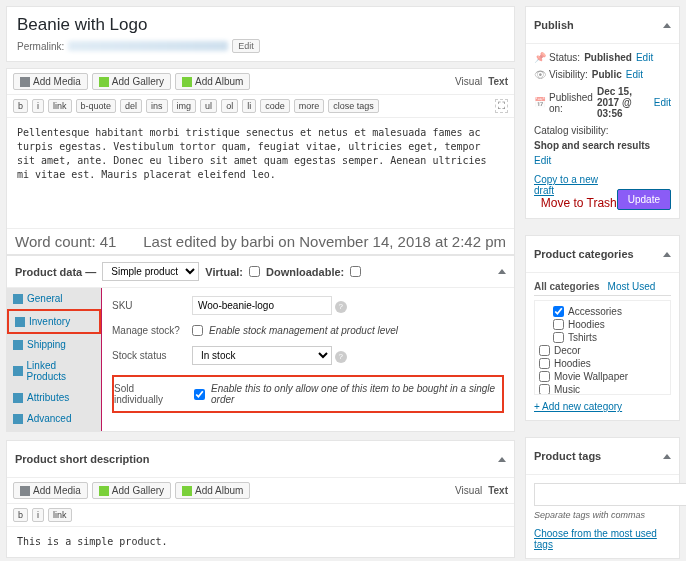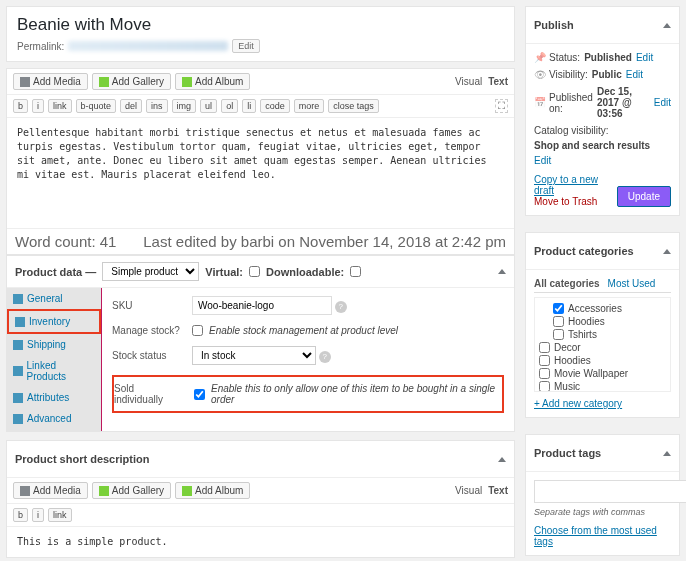--- a/index.html
+++ b/index.html
@@ -37,21 +37,21 @@
 .field-input { flex: 1; }
 .input { border: 1px solid #ddd; padding: 3px 5px; font-size: 10px; width: 140px; }
 .checkbox-row { display: flex; align-items: center; gap: 6px; }
 .help-icon { width: 12px; height: 12px; border-radius: 50%; background: #ccc; display: inline-flex; align-items: center; justify-content: center; font-size: 8px; color: #fff; }
 .sold-row { border: 2px solid #e83a1f; padding: 6px 0; margin-top: 4px; }
 .link { color: #0073aa; cursor: pointer; }
 .pub-row { display: flex; align-items: center; gap: 4px; font-size: 10px; margin-bottom: 6px; }
 .pub-icon { width: 11px; height: 11px; display: inline-block; opacity: 0.5; }
 .update-btn { background: #8b5cf6; color: #fff; border: 1px solid #006799; padding: 4px 10px; font-size: 10px; border-radius: 2px; cursor: pointer; float: right; }
 .pub-footer { display: flex; justify-content: space-between; align-items: flex-end; margin-top: 8px; }
-.trash { color: #a00; font-size: 10px; cursor: pointer; }
+.trash { color: #a00; font-size: 12px; cursor: pointer; text-align: right; }
 .cat-tabs { display: flex; gap: 8px; font-size: 10px; margin-bottom: 4px; border-bottom: 1px solid #ddd; padding-bottom: 3px; }
 .cat-tabs span { cursor: pointer; }
 .cat-tabs .active { color: #555; font-weight: bold; }
 .cat-list { max-height: 95px; overflow-y: auto; border: 1px solid #eee; padding: 4px; font-size: 10px; }
 .cat-item { display: flex; align-items: center; gap: 4px; padding: 1px 0; }
 .cat-item.sub { padding-left: 14px; }
 .tag-row { display: flex; gap: 4px; margin-bottom: 4px; }
 .tag-input { flex: 1; border: 1px solid #ddd; padding: 3px; }
 .hint { font-size: 9px; color: #666; font-style: italic; }
 .collapse-arrow { width: 0; height: 0; border-left: 4px solid transparent; border-right: 4px solid transparent; border-bottom: 5px solid #72777c; cursor: pointer; }
@@ -59,21 +59,21 @@
 input[type=checkbox] { margin: 0; width: 11px; height: 11px; }
 .fit { font-style: italic; }
 </style>
 </head>
 <body>
 
 <div class="container">
   <div class="main">
 
     <div class="title-block">
-      <div class="page-title">Beanie with Move</div>
+      <div class="page-title">Beanie with Logo</div>
       <div class="permalink">
         <span>Permalink:</span>
         <span class="perma-blur"></span>
         <span class="edit-btn">Edit</span>
       </div>
     </div>
 
     <div class="editor-box">
       <div class="toolbar-row">
         <span class="media-btn">
@@ -160,21 +160,21 @@
           </div>
           <div class="field-row">
             <div class="field-label">Manage stock?</div>
             <div class="field-input checkbox-row">
                 <input type="checkbox" style=""> 
                 <span class="fit">Enable stock management at product level</span>
               </div>
           </div>
           <div class="field-row">
             <div class="field-label">Stock status</div>
-            <div class="field-input"><select class="select" style="width:124px"><option>In stock</option></select> <span class="help-icon">?</span></div>
+            <div class="field-input"><select class="select" style="width:140px"><option>In stock</option></select> <span class="help-icon">?</span></div>
           </div>
           <div class="field-row sold-row">
             <div class="field-label">Sold individually</div>
             <div class="field-input checkbox-row">
                 <input type="checkbox" checked="" style=""> 
                 <span class="fit">Enable this to only allow one of this item to be bought in a single order</span>
               </div>
           </div>
         </div>
       </div>

